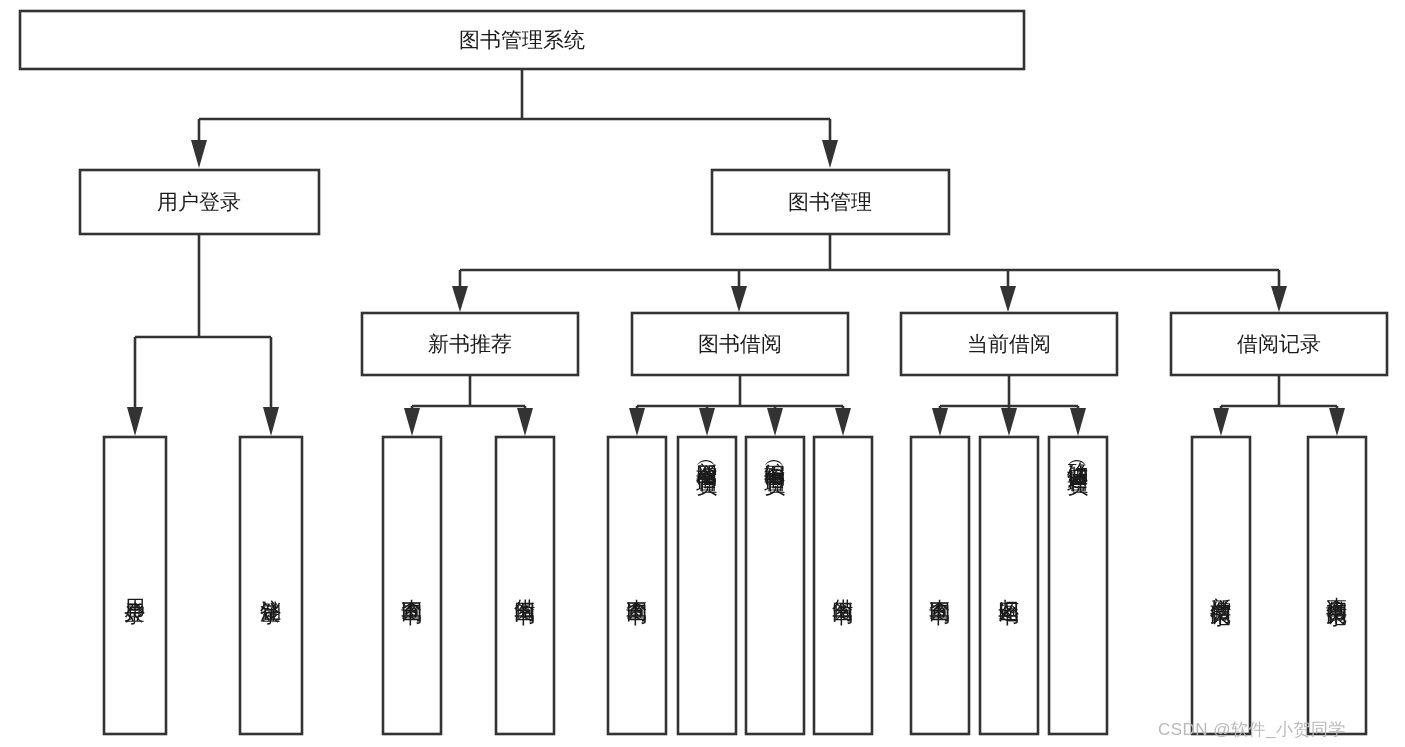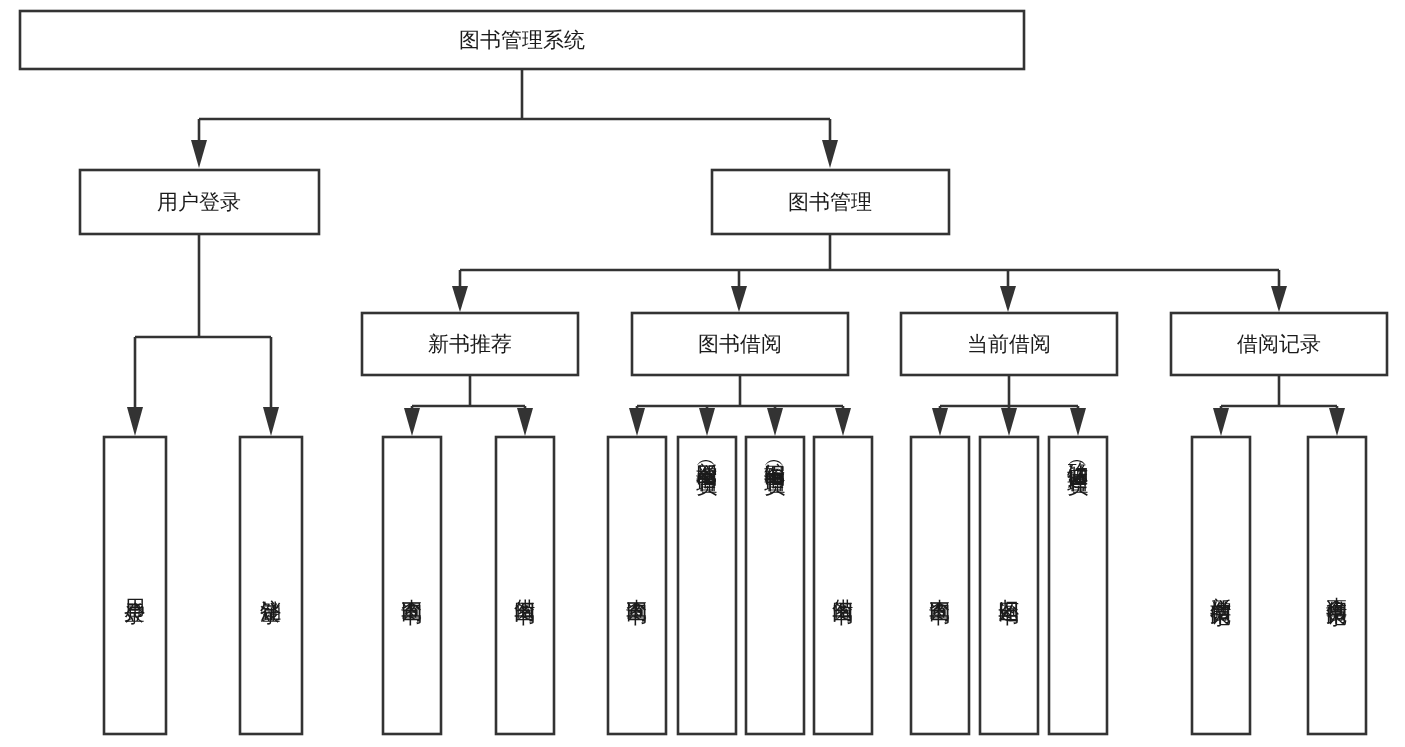--- a/index.html
+++ b/index.html
@@ -201,14 +201,15 @@
   <div class="leaf-label" style="left:746px; top:437px; width:58px; height:297px; justify-content:flex-start; padding-top:8px; box-sizing:border-box;">编辑图书（管理员）</div>
   <div class="leaf-label" style="left:814px; top:437px; width:58px; height:297px;">借阅图书</div>
 
   <div class="leaf-label" style="left:911px; top:437px; width:58px; height:297px;">查询图书</div>
   <div class="leaf-label" style="left:980px; top:437px; width:58px; height:297px;">归还图书</div>
   <div class="leaf-label" style="left:1049px; top:437px; width:58px; height:297px; justify-content:flex-start; padding-top:8px; box-sizing:border-box;">确认归还（管理员）</div>
 
   <div class="leaf-label" style="left:1192px; top:437px; width:58px; height:297px;">新增借阅记录</div>
   <div class="leaf-label" style="left:1308px; top:437px; width:58px; height:297px;">查询借阅记录</div>
 
+  <div class="watermark">CSDN @软件_小贺同学</div>
 
 </div>
 
 </body></html>

